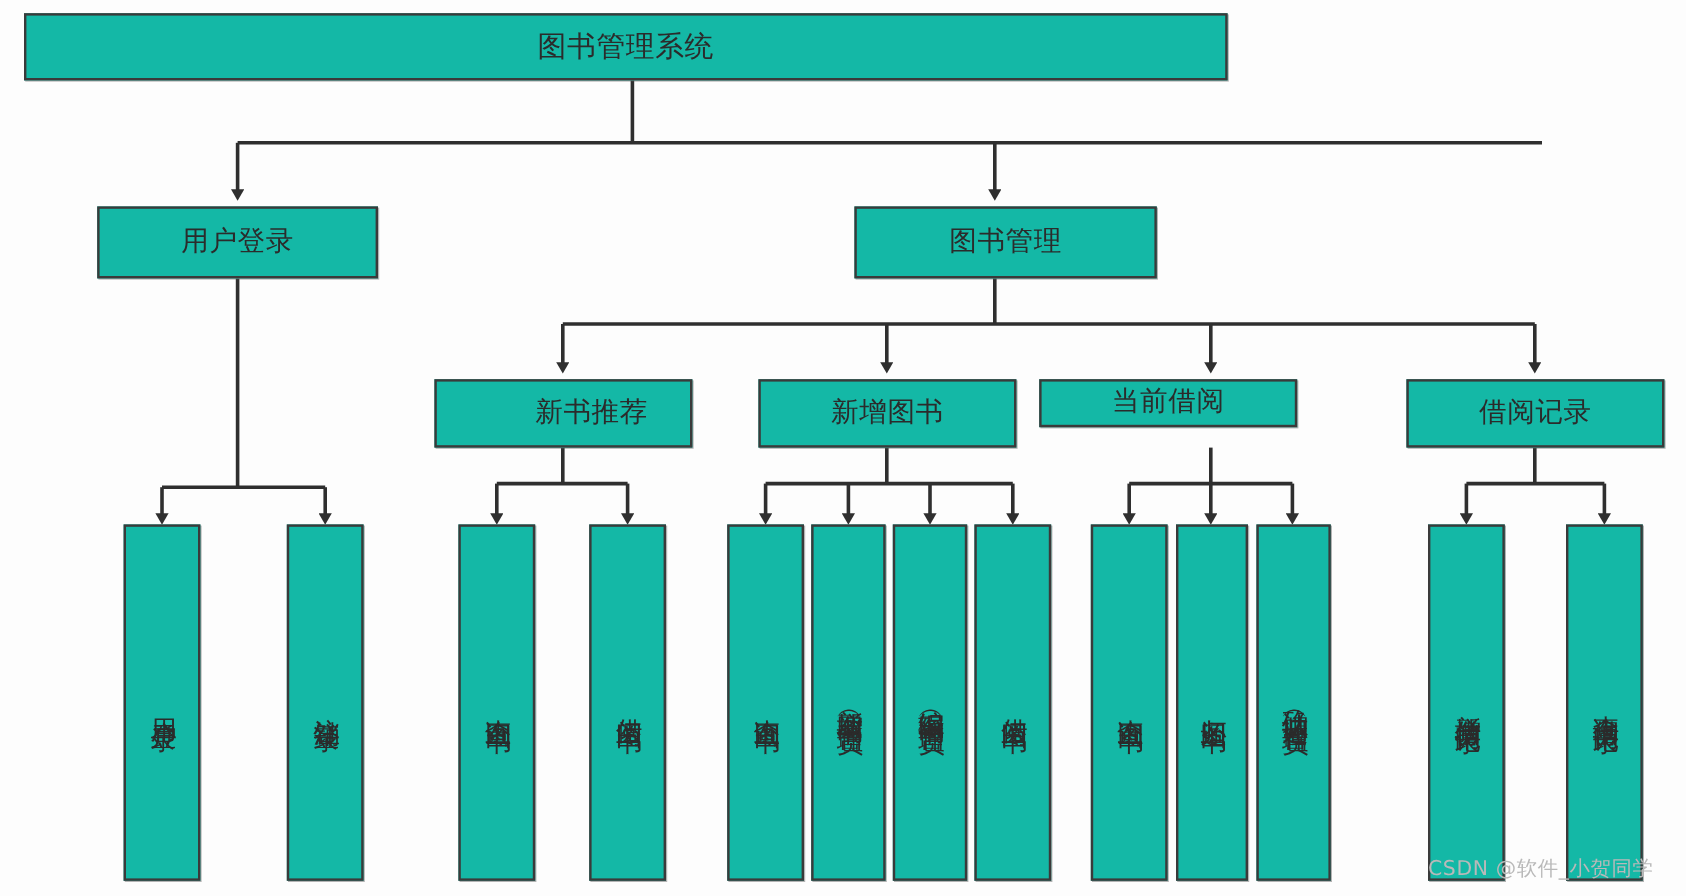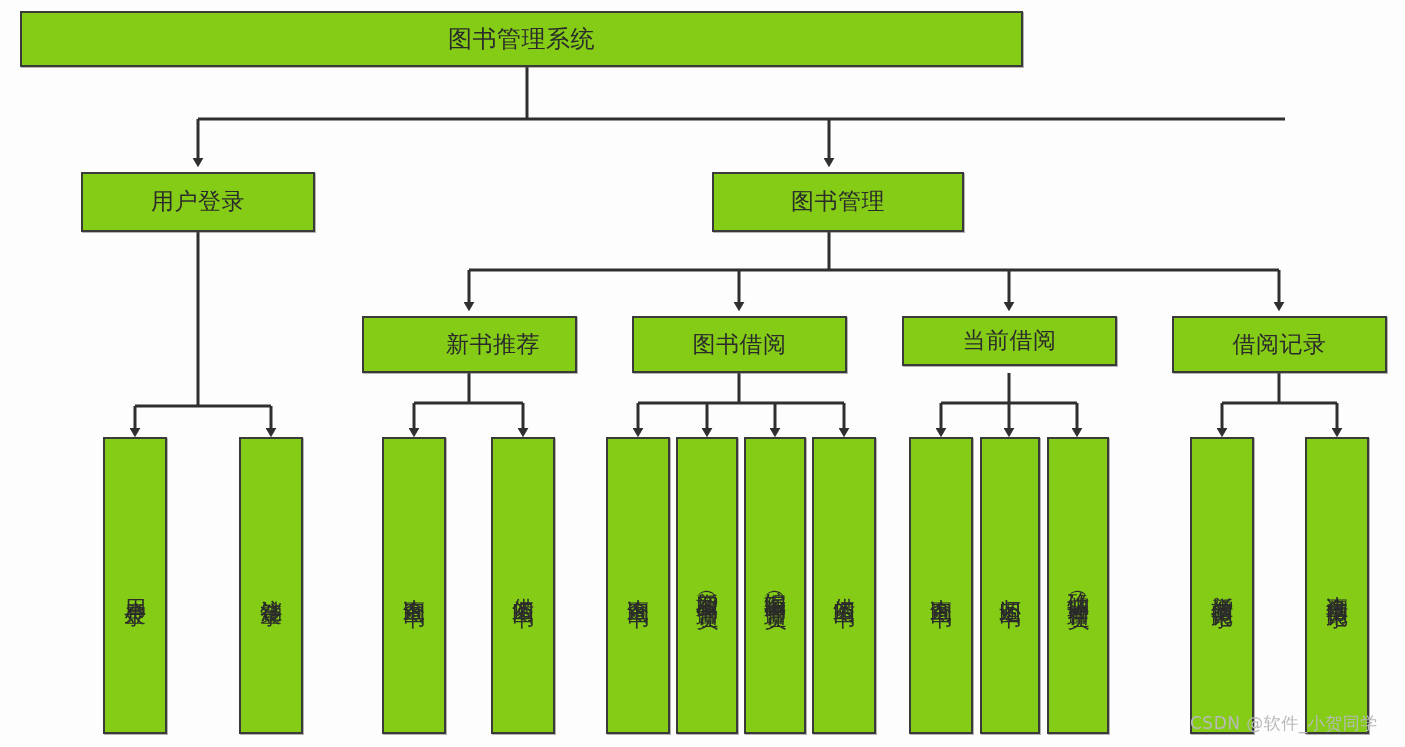--- a/index.html
+++ b/index.html
@@ -21,21 +21,21 @@
     position: absolute;
     left: 0;
     top: 0;
     width: 1405px;
     height: 747px;
     pointer-events: none;
   }
   .node {
     position: absolute;
     box-sizing: border-box;
-    background: #84cc16;
+    background: #14b8a6;
     border: 2.5px solid #3a3a3a;
     display: flex;
     align-items: center;
     justify-content: center;
     color: #2b2b2b;
     box-shadow: 1px 1px 0 rgba(90,90,90,0.45);
   }
   .node .lbl {
     display: block;
     line-height: 1.18;
@@ -135,23 +135,23 @@
     <span class="lbl">用户登录</span>
   </div>
   <div class="node horiz" style="left:712px; top:172px; width:252px; height:60px;">
     <span class="lbl">图书管理</span>
   </div>
 
   <div class="node horiz" style="left:362px; top:316px; width:215px; height:57px;padding-left:47px;">
     <span class="lbl">新书推荐</span>
   </div>
   <div class="node horiz" style="left:632px; top:316px; width:215px; height:57px;">
-    <span class="lbl">图书借阅</span>
-  </div>
-  <div class="node horiz" style="left:902px; top:316px; width:215px; height:50px;text-align:right;">
+    <span class="lbl">新增图书</span>
+  </div>
+  <div class="node horiz" style="left:866px; top:316px; width:215px; height:40px;text-align:right;">
     <span class="lbl">当前借阅</span>
   </div>
   <div class="node horiz" style="left:1172px; top:316px; width:215px; height:57px;">
     <span class="lbl">借阅记录</span>
   </div>
 
   <div class="node vert" style="left:103px; top:437px; width:64px; height:297px;">
     <span class="lbl">用户登录</span>
   </div>
   <div class="node vert" style="left:239px; top:437px; width:64px; height:297px;">

